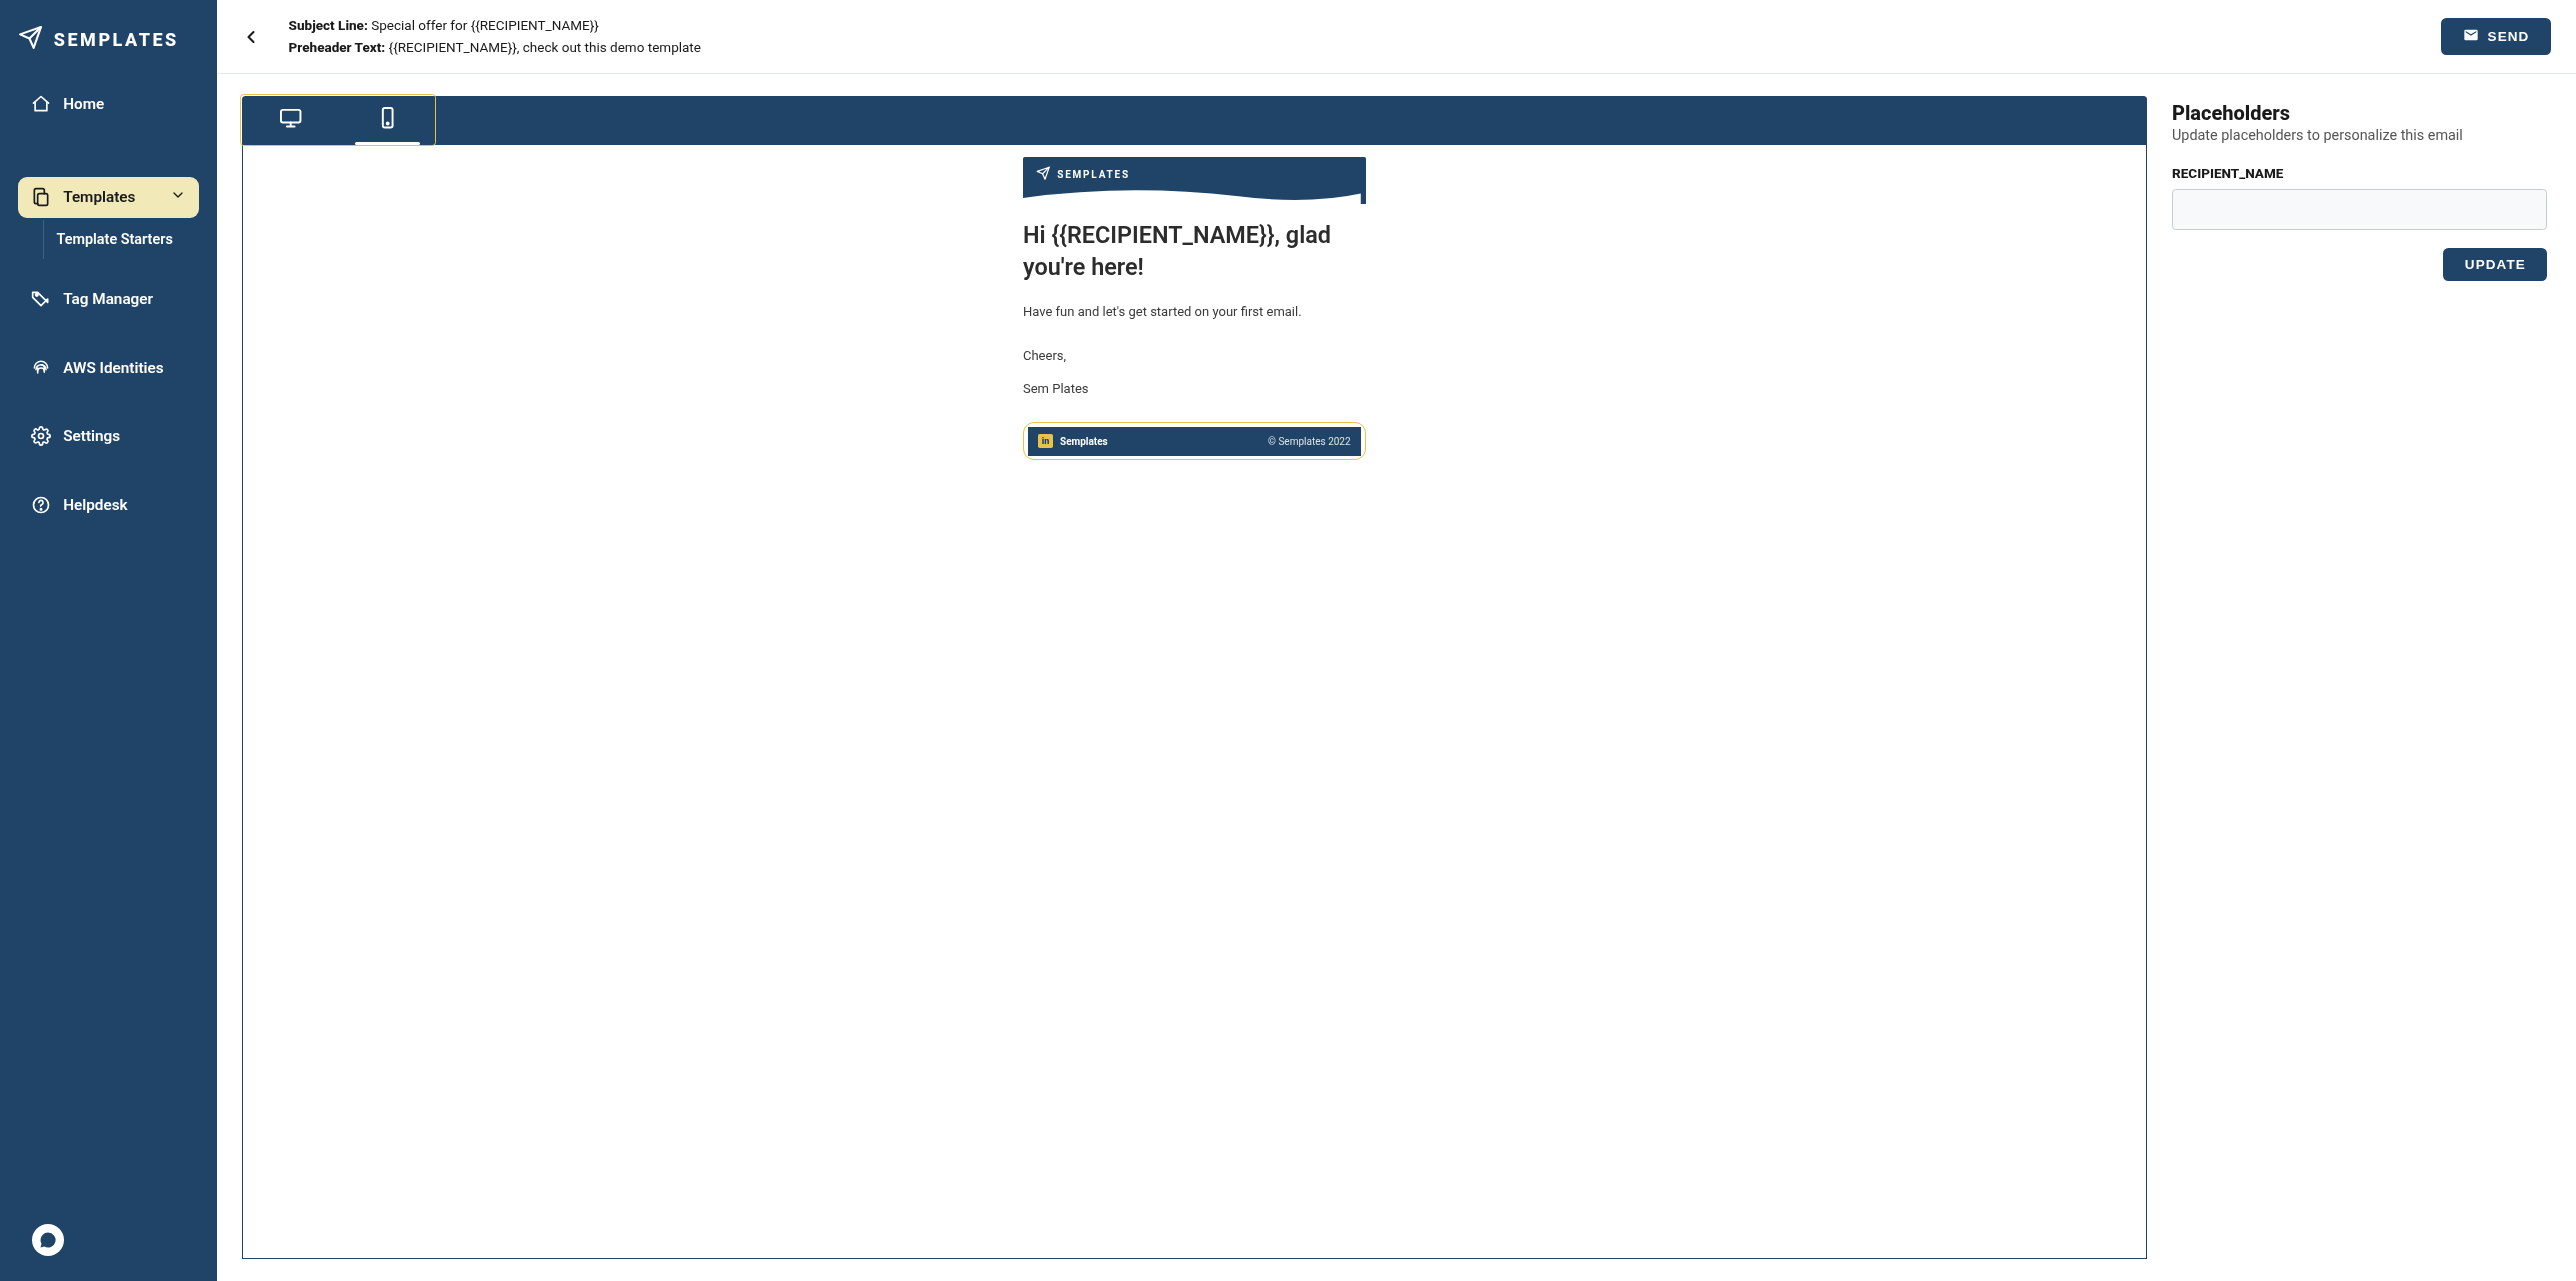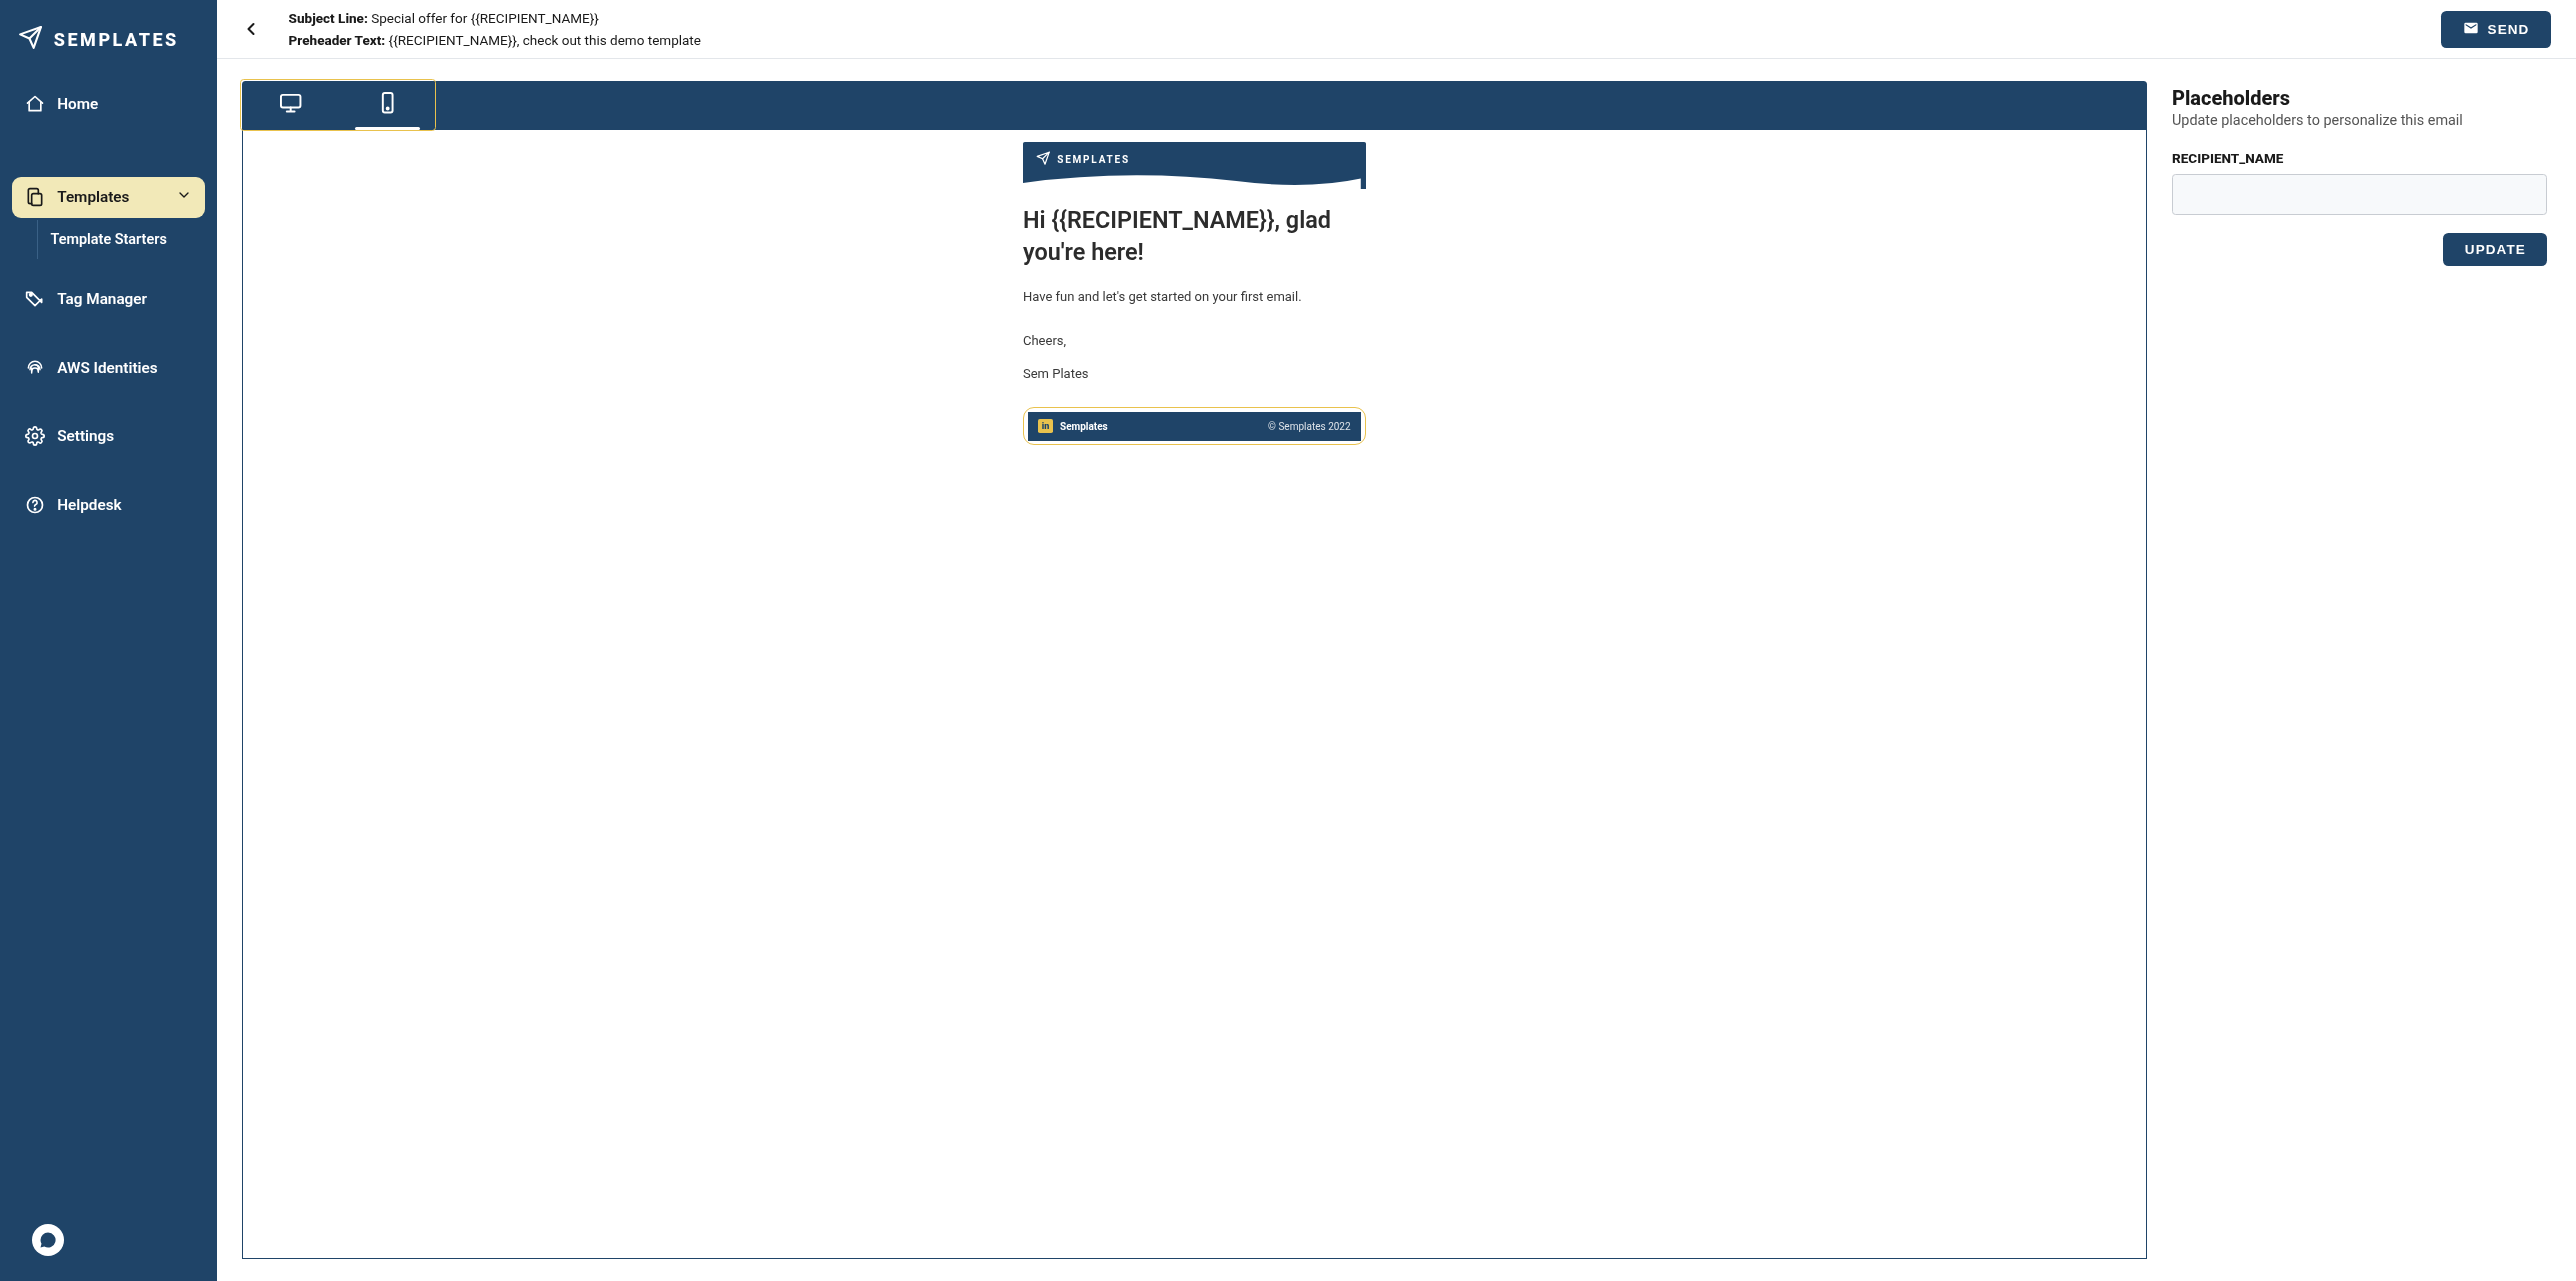--- a/index.html
+++ b/index.html
@@ -30,21 +30,21 @@
   }
   .brand svg { width: 25px; height: 25px; flex-shrink:0; }
   .brand-text {
     font-weight: 800;
     letter-spacing: 0.14em;
     font-size: 18px;
     color: #fff;
   }
 
   .nav {
-    padding: 0 12px;
+    padding: 0 18px;
     display: flex;
     flex-direction: column;
     gap: 0;
   }
   .nav-item {
     display: flex;
     align-items: center;
     gap: 12.6px;
     padding: 10.8px 12.6px;
     border-radius: 9px;
@@ -96,21 +96,21 @@
     display: flex;
     flex-direction: column;
     min-width: 0;
   }
   .topbar {
     display: flex;
     align-items: center;
     padding: 9px 25px 9px 18px;
     border-bottom: 0.9px solid #e3e6ea;
     gap: 21.6px;
-    height: 59px;
+    height: 74px;
   }
   .back-btn {
     width: 32px; height: 32px;
     display:flex; align-items:center; justify-content:center;
     cursor:pointer;
     color:#1a1a1a;
   }
   .header-lines {
     display:flex;
     flex-direction:column;

